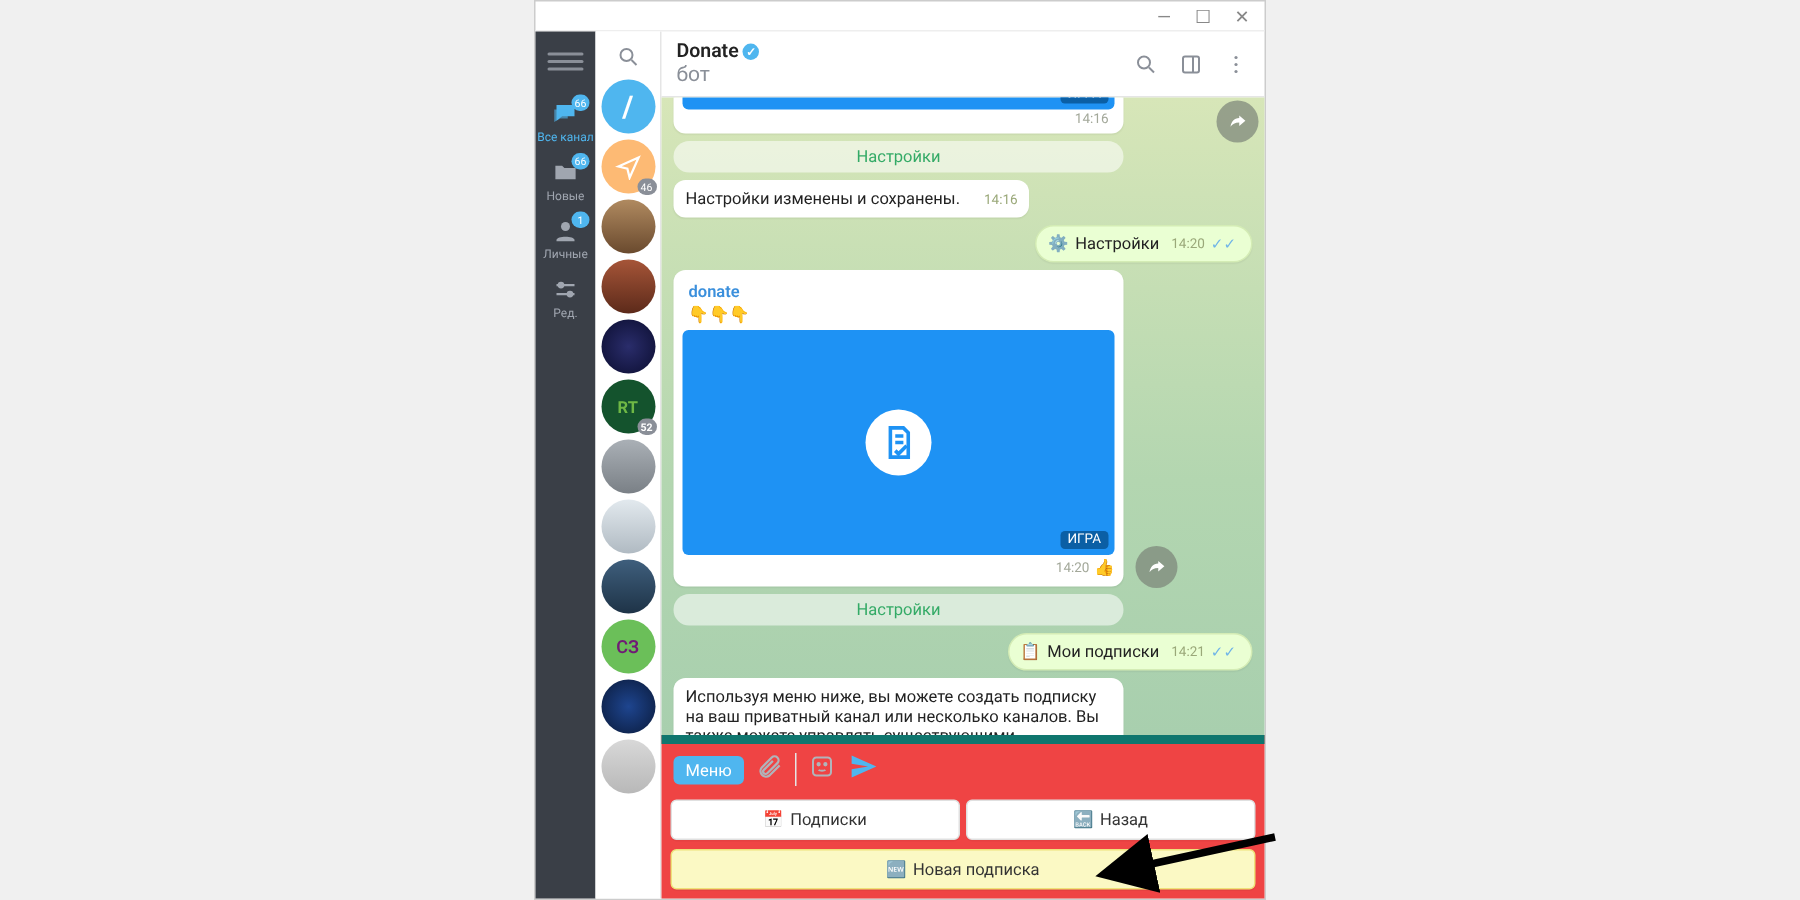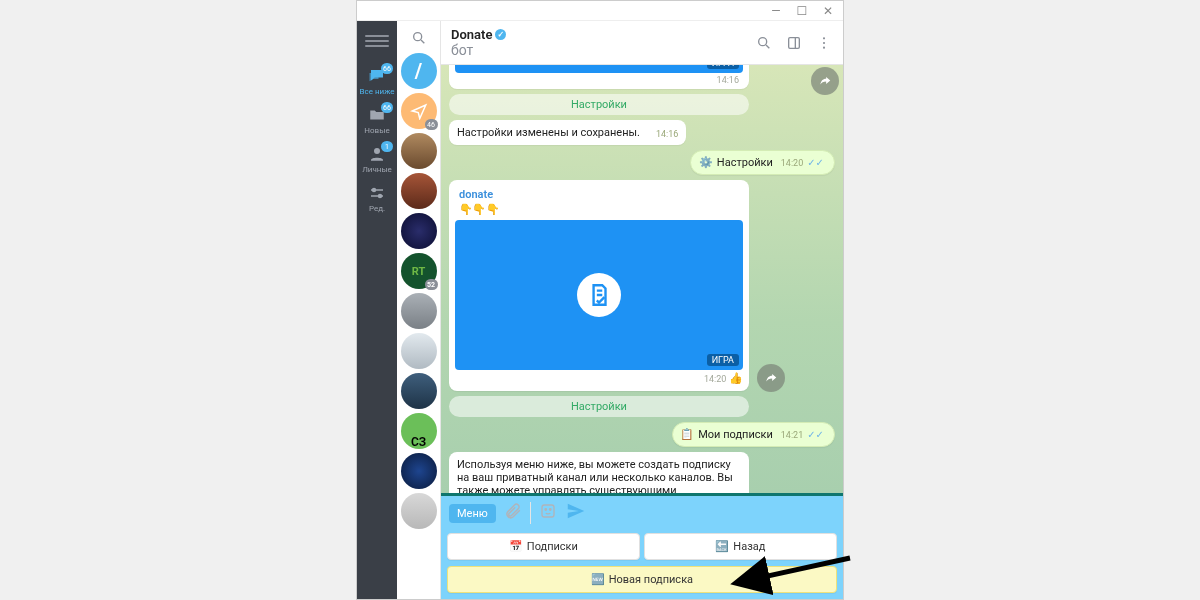--- a/index.html
+++ b/index.html
@@ -33,21 +33,21 @@
   .pill-btn { background: rgba(255,255,255,.55); border-radius: 12px; font-size: 11px; color: #3a6; padding: 4px 0; text-align: center; width: 300px; align-self: flex-start; cursor: pointer; margin-left: 0; }
   .big-card { background: #fff; border-radius: 8px; padding: 6px; width: 300px; align-self: flex-start; box-shadow: 0 1px 1px rgba(0,0,0,.05); position: relative; }
   .big-card .hdr { color: #3a8fdc; font-size: 11px; font-weight: 600; padding: 2px 4px 0; }
   .big-card .pointers { font-size: 11px; padding: 2px 4px 4px; }
   .big-img { background: #1e92f4; border-radius: 4px; height: 150px; position: relative; display: flex; align-items: center; justify-content: center; }
   .doc-ico { width: 44px; height: 44px; background: #fff; border-radius: 50%; display: flex; align-items: center; justify-content: center; }
   .game-tag { position: absolute; bottom: 4px; right: 4px; background: #0b5fa5; color: #fff; font-size: 9px; padding: 1px 5px; border-radius: 3px; }
   .time-right { font-size: 9px; color: #a3a89a; text-align: right; padding: 2px 4px 0; }
   .fwd-btn { width: 28px; height: 28px; border-radius: 50%; background: rgba(122,131,120,.7); position: absolute; display: flex; align-items: center; justify-content: center; color: #fff; cursor: pointer; }
   .thumb { font-size: 11px; margin-right: -4px; }
-  .composer { border-top: 3px solid #0f766e; background: #7dd3fc; }
+  .composer { border-top: 6px solid #0f766e; background: #ef4444; }
   .comp-row1 { height: 34px; display: flex; align-items: center; padding: 0 8px; gap: 8px; }
   .menu-btn { background: #4fb6ef; color: #fff; border-radius: 4px; font-size: 11px; padding: 3px 8px; cursor: pointer; }
   .attach-ico, .emoji-ico { color: #b0b4ba; cursor: pointer; }
   .comp-divider { width: 1px; height: 22px; background: #e5e5e5; }
   .msg-input { flex: 1; border: none; outline: none; font-size: 12px; color: #333; }
   .msg-input::placeholder { color: #b0b4ba; }
   .send-btn { color: #4fb6ef; cursor: pointer; }
   .kb-row { display: flex; gap: 4px; padding: 3px 6px; }
   .kb-btn { flex: 1; background: #fff; border: 1px solid #e0e0e0; border-radius: 4px; font-size: 11px; color: #333; padding: 6px 0; display: flex; align-items: center; justify-content: center; gap: 4px; cursor: pointer; box-shadow: 0 1px 0 rgba(0,0,0,.04); }
   .kb-btn.highlight { background: #fbf9c4; border-color: #eee27a; }
@@ -74,21 +74,21 @@
           <div></div>
         </div>
       <div class="far-item active">
         <div class="far-ico">
           <svg viewBox="0 0 24 24" width="20" height="18" fill="currentColor">
               <path d="M4 4h16v10H9l-5 4V4z"></path>
               <path d="M2 8h12v8H7l-5 3V8z" opacity=".6"></path>
             </svg>
           <span class="far-badge">66</span>
         </div>
-        <span>Все ниже</span>
+        <span>Все канал</span>
       </div>
       <div class="far-item">
         <div class="far-ico">
           <svg viewBox="0 0 24 24" width="20" height="18" fill="currentColor">
               <path d="M3 6h6l2 2h10v10H3z"></path>
             </svg>
           <span class="far-badge">66</span>
         </div>
         <span>Новые</span>
       </div>
@@ -130,21 +130,21 @@
           </svg>
         <span class="b">46</span>
       </div>
       <div class="strip-av" style="background:linear-gradient(#b08a60,#6a4a2e)"></div>
       <div class="strip-av" style="background:linear-gradient(#a65538,#5c2a1a)"></div>
       <div class="strip-av" style="background:radial-gradient(#2a2d6b,#0b0d30)"></div>
       <div class="strip-av" style="background:#14532d;color:#6fb845;display:flex;align-items:center;justify-content:center;font-size:11px;font-weight:700">RT<span class="b">52</span></div>
       <div class="strip-av" style="background:linear-gradient(#aab0b6,#7a8086)"></div>
       <div class="strip-av" style="background:linear-gradient(#e2e9ee,#b0bac2)"></div>
       <div class="strip-av" style="background:linear-gradient(#3f5f7d,#1e3347)"></div>
-      <div class="strip-av" style="background:#6bbf59;color:#000000;display:flex;align-items:flex-end;justify-content:center;font-size:12px;font-weight:600">
+      <div class="strip-av" style="background:#6bbf59;color:#701a75;display:flex;align-items:center;justify-content:center;font-size:12px;font-weight:600">
           <span>СЗ</span>
         </div>
       <div class="strip-av" style="background:radial-gradient(#1e458f,#0a1a3a)"></div>
       <div class="strip-av" style="background:linear-gradient(#d8d8d8,#b8b8b8)"></div>
     </div>
 
     <div class="chat-col">
       <div class="chat-header">
         <div>
           <div class="ch-title">

